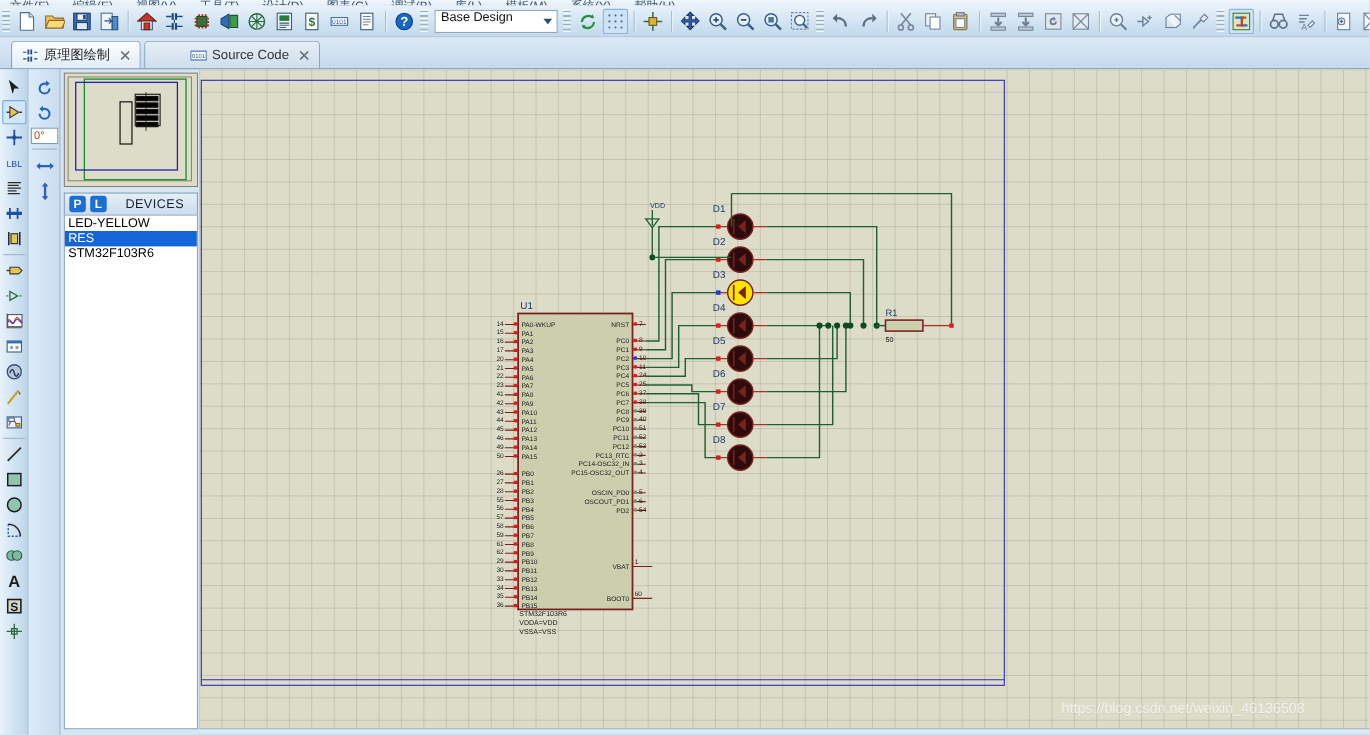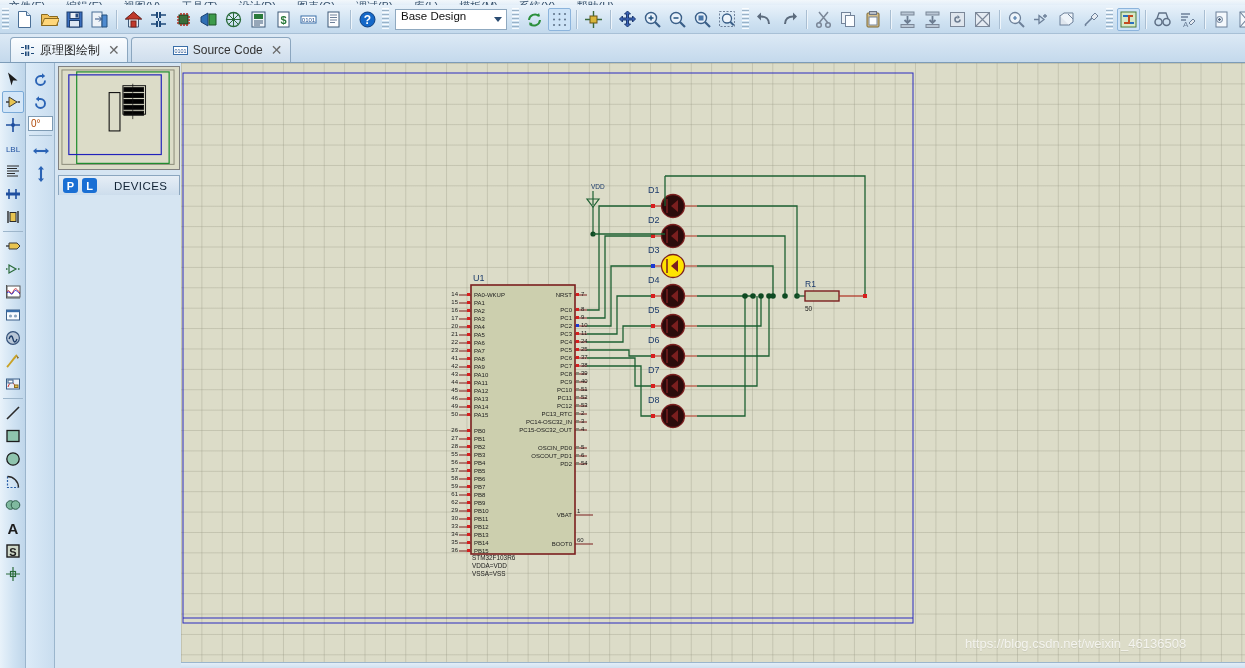--- a/index.html
+++ b/index.html
@@ -711,20 +711,25 @@
       <path d="M75 17v36" stroke="#111" stroke-width=".7"></path>
     </svg>
   </div>
 
   <div class="devhdr">
     <span class="pl-badge">P</span>
     <span class="pl-badge">L</span>
     <span class="dtitle">DEVICES</span>
   </div>
 
+  <div class="devlist">
+    <div class="devitem">LED-YELLOW</div>
+    <div class="devitem sel">RES</div>
+    <div class="devitem">STM32F103R6</div>
+  </div>
 
   <div class="canvaswrap">
     <div class="grid-minor"></div>
 
     <svg width="1064" height="605" viewBox="0 0 1064 605" style="position:absolute;top:0;left:0">
 
       <rect x="2" y="10" width="730" height="550" fill="none" stroke="#2b2bbf" stroke-width="1"></rect>
 
       <g>
         <rect x="290" y="222" width="104" height="269" fill="#cccfae" stroke="#7b1f1f" stroke-width="1.6"></rect>

